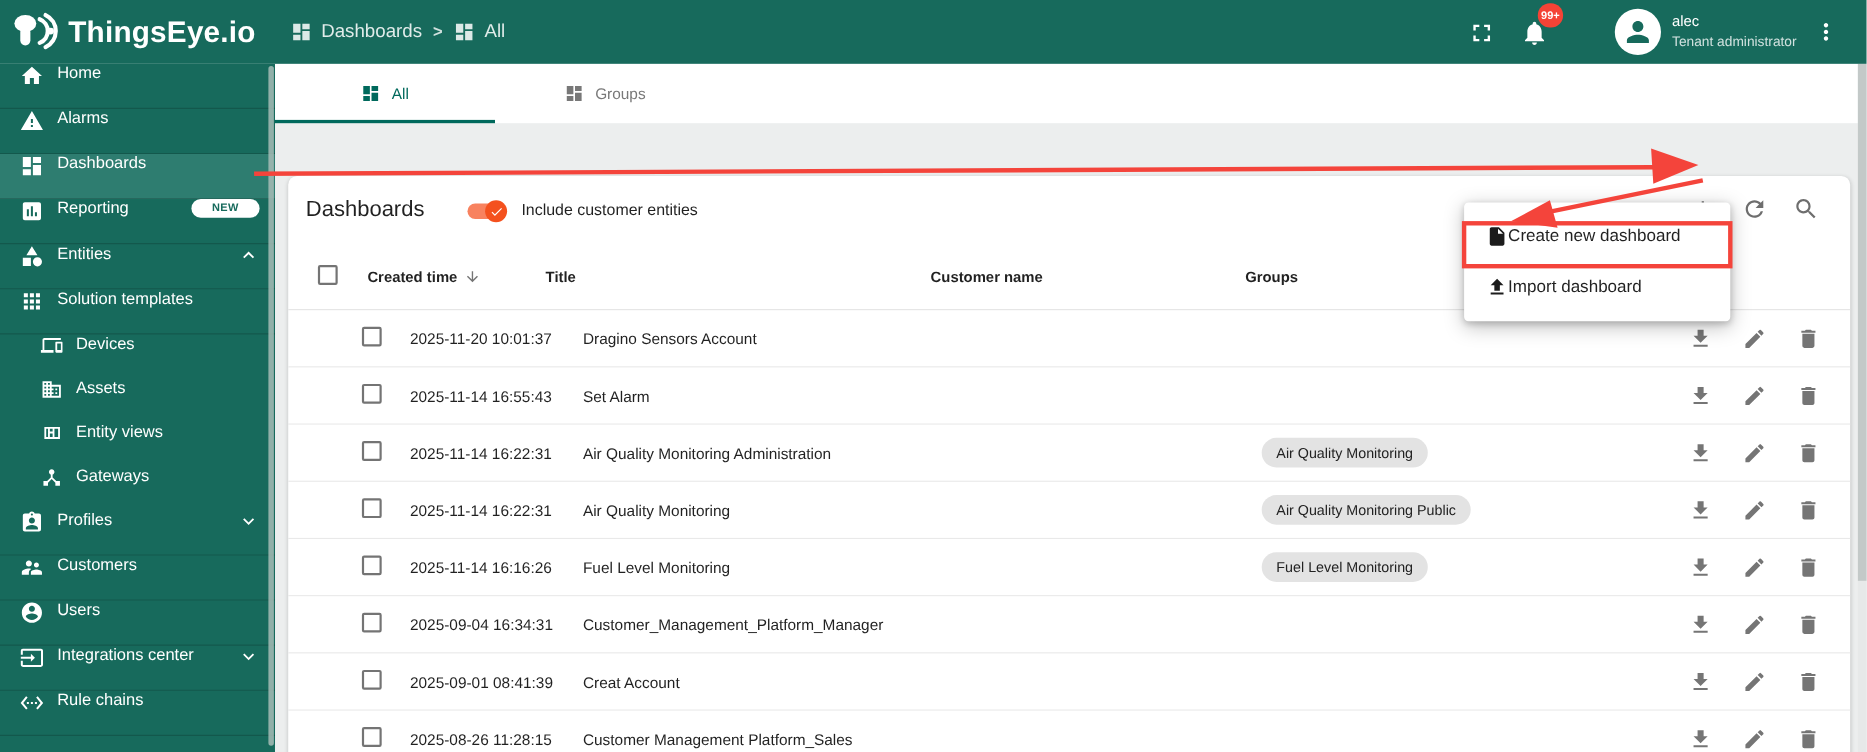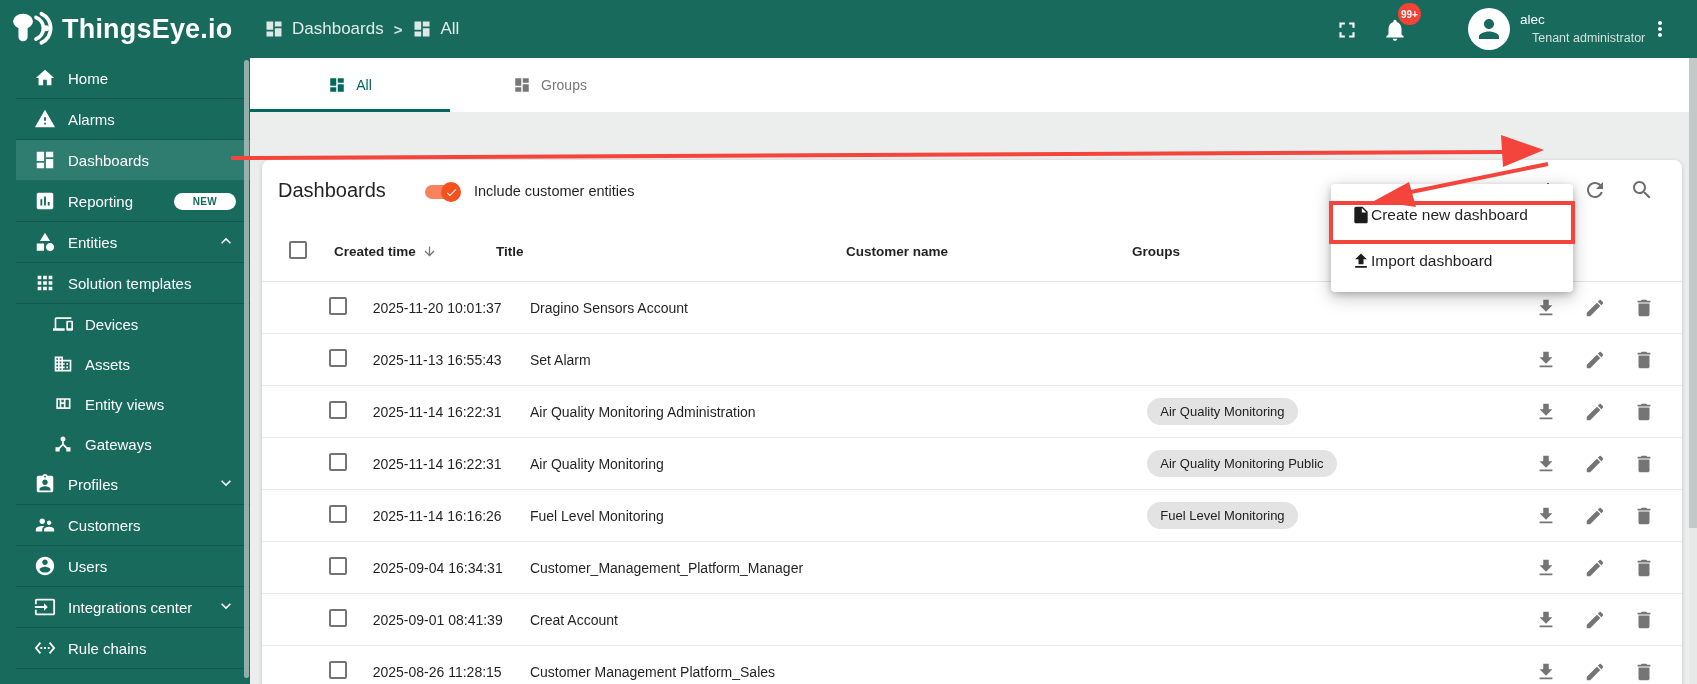--- a/index.html
+++ b/index.html
@@ -17,28 +17,28 @@
   .crumb-sep { font-size:15px; font-weight:700; color:rgba(255,255,255,.8); }
   .hdr-btn { position:absolute; top:17px; width:26px; height:26px; cursor:pointer; }
   .hdr-btn svg { fill:#fff; }
   .fullscreen-btn { left:1334px; }
   .bell-btn { left:1382px; }
   .badge { position:absolute; left:1398px; top:3px; min-width:22px; height:22px; background:#f44336; border-radius:11px; color:#fff; font-size:10px; font-weight:700; display:flex; align-items:center; justify-content:center; padding:0 3px; z-index:2; }
   .avatar { position:absolute; left:1468px; top:8px; width:42px; height:42px; border-radius:50%; background:#fff; display:flex; align-items:center; justify-content:center; cursor:pointer; }
   .avatar svg { fill:#176a5c; }
   .user-meta { position:absolute; left:1520px; top:11px; line-height:18px; }
   .user-name { font-size:13.5px; color:#fff; }
-  .user-role { font-size:12.5px; color:rgba(255,255,255,.8);margin-left:12px; }
+  .user-role { font-size:12.5px; color:rgba(255,255,255,.8); }
   .kebab-btn { position:absolute; left:1648px; top:17px; width:24px; height:24px; cursor:pointer; }
   .kebab-btn svg { fill:#fff; }
 
   
   .sidebar { position:absolute; left:0; top:58px; width:250px; bottom:0; background:#176a5c; z-index:20; }
   .side-scrollbar { position:absolute; right:1px; top:2px; width:5px; height:618px; background:#a7bcb6; border-radius:3px; opacity:.85; }
-  .side-item { display:flex; align-items:center; height:41px; padding-left:18px; color:#fff; font-size:15px; font-weight:500; cursor:pointer; border-bottom:1px solid rgba(0,0,0,.17); position:relative;margin-left:16px; }
+  .side-item { display:flex; align-items:flex-start; height:41px; padding-left:18px; color:#fff; font-size:15px; font-weight:500; cursor:pointer; border-bottom:1px solid rgba(0,0,0,.17); position:relative; }
   .side-item .icon { width:22px; height:22px; margin-right:12px; }
   .side-item .icon svg { fill:#fff; }
   .side-item.selected { background:#2e7d70; }
   .side-item.sub { height:40px; padding-left:37px; border-bottom:none; font-weight:500; }
   .side-item.sub .icon { width:20px; height:20px; }
   .side-group-end { border-bottom:1px solid rgba(0,0,0,.17); }
   .side-badge { margin-left:auto; margin-right:14px; background:#fff; color:#176a5c; font-size:10px; font-weight:700; border-radius:10px; padding:3px 19px; letter-spacing:.3px; }
   .chev { margin-left:auto; margin-right:12px; width:20px; height:20px; }
   .chev svg { fill:#fff; }
 
@@ -391,21 +391,21 @@
           </span>
           <span class="row-act icon">
             <svg width="22" height="22" viewBox="0 0 24 24">
               <path d="M6 19c0 1.1.9 2 2 2h8c1.1 0 2-.9 2-2V7H6v12zM19 4h-3.5l-1-1h-5l-1 1H5v2h14V4z"></path>
             </svg>
           </span>
         </div>
       </div>
       <div class="trow">
         <div class="col-cb"><span class="cbx" style="display:inline-block"></span></div>
-        <div class="col-created">2025-11-13 16:55:43</div>
+        <div class="col-created">2025-11-14 16:55:43</div>
         <div class="col-title">Set Alarm</div>
         <div class="col-customer"></div>
         <div class="col-groups"></div>
         <div class="col-actions">
           <span class="row-act icon">
             <svg width="22" height="22" viewBox="0 0 24 24">
               <path d="M19 9h-4V3H9v6H5l7 7 7-7zM5 18v2h14v-2H5z"></path>
             </svg>
           </span>
           <span class="row-act icon">

